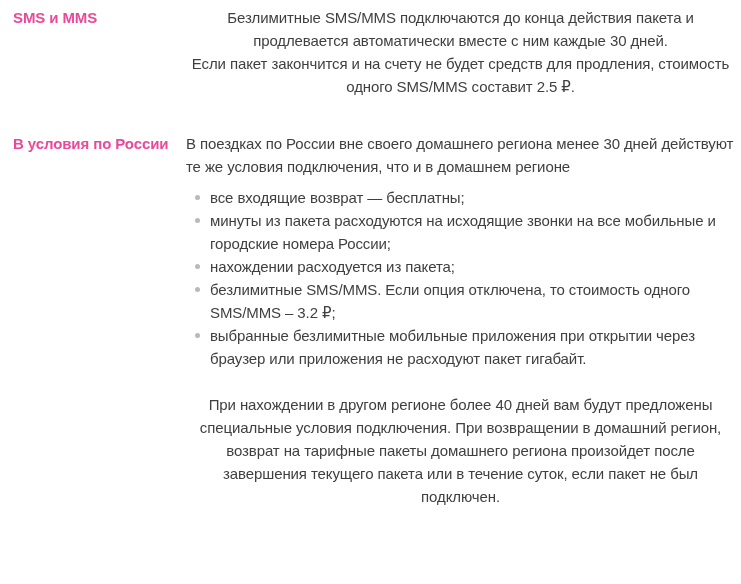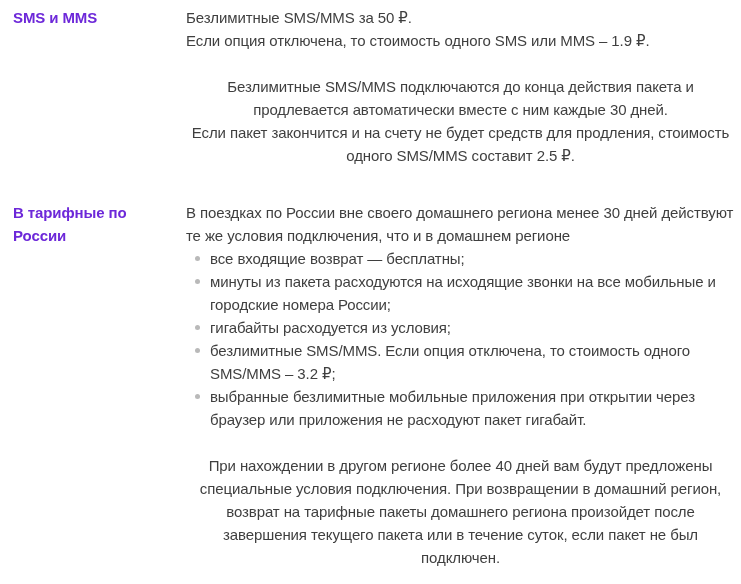--- a/index.html
+++ b/index.html
@@ -26,31 +26,31 @@
     align-items: start;
   }
   .section + .section {
     margin-top: 34px;
   }
   .section-label {
     margin: 0;
     padding-right: 10px;
     font-size: 15px;
     font-weight: bold;
-    color: #6d28d9;
+    color: #ec4899;
     line-height: 23px;
   }
   .section-content {
     max-width: 556px;
   }
   .para {
     margin: 0 0 23px 0;
   }
   .para.tight {
-    margin-bottom: 0;
+    margin-bottom: 8px;
   }
   .para.last {
     margin-bottom: 0;
     text-align: center;
   }
   .line {
     display: block;
   }
   ul.bullets {
     list-style: none;
@@ -73,41 +73,37 @@
   }
 </style>
 </head>
 <body>
 
 <main class="doc">
 
   <section class="section">
     <h3 class="section-label">SMS и MMS</h3>
     <div class="section-content">
-      <p class="para">
-        <span class="line">Безлимитные SMS/MMS за 50 ₽.</span>
-        <span class="line">Если опция отключена, то стоимость одного SMS или MMS – 1.9 ₽.</span>
-      </p>
       <p class="para last">
         <span class="line">Безлимитные SMS/MMS подключаются до конца действия пакета и продлевается автоматически вместе с ним каждые 30 дней.</span>
         <span class="line">Если пакет закончится и на счету не будет средств для продления, стоимость одного SMS/MMS составит 2.5 ₽.</span>
       </p>
     </div>
   </section>
 
   <section class="section">
-    <h3 class="section-label">В тарифные по России</h3>
+    <h3 class="section-label">В условия по России</h3>
     <div class="section-content">
       <p class="para tight">
         <span class="line">В поездках по России вне своего домашнего региона менее 30 дней действуют те же условия подключения, что и в домашнем регионе</span>
       </p>
       <ul class="bullets">
         <li>все входящие возврат — бесплатны;</li>
         <li>минуты из пакета расходуются на исходящие звонки на все мобильные и городские номера России;</li>
-        <li>гигабайты расходуется из условия;</li>
+        <li>нахождении расходуется из пакета;</li>
         <li>безлимитные SMS/MMS. Если опция отключена, то стоимость одного SMS/MMS – 3.2 ₽;</li>
         <li>выбранные безлимитные мобильные приложения при открытии через браузер или приложения не расходуют пакет гигабайт.</li>
       </ul>
       <p class="para last">
         <span class="line">При нахождении в другом регионе более 40 дней вам будут предложены специальные условия подключения. При возвращении в домашний регион, возврат на тарифные пакеты домашнего региона произойдет после завершения текущего пакета или в течение суток, если пакет не был подключен.</span>
       </p>
     </div>
   </section>
 
 </main>

